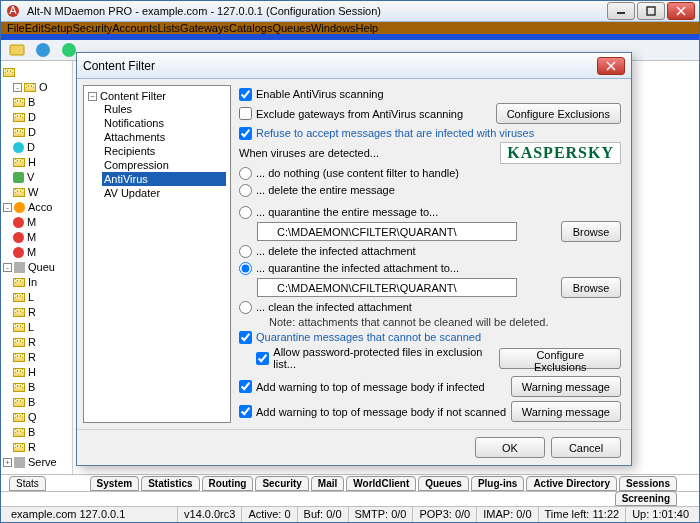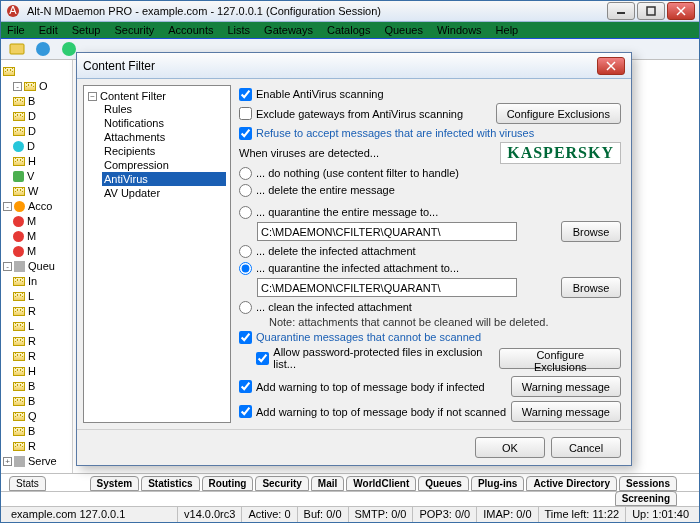--- a/index.html
+++ b/index.html
@@ -4,21 +4,21 @@
 <style>
 * { box-sizing: border-box; font-family: "Segoe UI", Tahoma, sans-serif; font-size: 11px; }
 body { margin: 0; padding: 0; background: #fff; width: 700px; height: 523px; overflow: hidden; position: relative; }
 .outer-window { width: 700px; height: 523px; border: 1px solid #3a6ea5; background: #f0f0f0; display: flex; flex-direction: column; }
 .titlebar { height: 26px; background: linear-gradient(to bottom, #f8f8f8, #dde8f5); display: flex; align-items: center; padding: 0 4px; border-bottom: 1px solid #9cb8d6; }
 .titlebar .app-icon { width: 16px; height: 16px; margin-right: 6px; display: inline-flex; align-items: center; justify-content: center; }
 .titlebar .title-text { flex: 1; color: #000; font-weight: 400; }
 .win-buttons { display: flex; gap: 2px; }
 .win-btn { width: 28px; height: 18px; border: 1px solid #8a8a8a; border-radius: 3px; display: flex; align-items: center; justify-content: center; background: linear-gradient(to bottom,#f5f5f5,#d8d8d8); cursor: pointer; }
 .win-btn.close { background: linear-gradient(to bottom,#f08080,#c0392b); border-color: #a03020; color:#fff; }
-.menubar { height: 20px; display: flex; align-items: center; padding: 0 6px; gap: 14px; background: #15803d; border-bottom: 1px solid #1d4ed8; }
+.menubar { height: 20px; display: flex; align-items: center; padding: 0 6px; background: #a16207; border-bottom: 6px solid #1d4ed8; }
 .menubar span { color: #000; cursor: pointer; }
 .toolbar { height: 26px; background: #eef2f7; border-bottom: 1px solid #c0c0c0; display: flex; align-items: center; padding: 0 6px; gap: 6px; }
 .tool-icon { width: 20px; height: 20px; display: flex; align-items:center; justify-content:center; }
 .main-area { flex: 1; position: relative; background: #fff; display: flex; }
 .left-tree { width: 72px; background: #fff; border-right: 1px solid #d0d0d0; padding: 4px 2px; overflow: hidden; }
 .tree-row { display: flex; align-items: center; height: 15px; white-space: nowrap; }
 .tree-row .sp { display:inline-block; }
 .tree-row .exp { width:9px; height:9px; border:1px solid #888; font-size:8px; line-height:7px; text-align:center; margin-right:2px; color:#555; cursor:pointer; }
 .tree-row .mail-ic { width:12px; height:9px; border:1px solid #c0a000; background:linear-gradient(to bottom,#fff8d0,#f0d060); margin-right:3px; position:relative; }
 .tree-row .mail-ic::before { content:''; position:absolute; top:0; left:0; right:0; height:4px; background:linear-gradient(to bottom right, transparent 48%, #c0a000 48%, #c0a000 52%, transparent 52%), linear-gradient(to bottom left, transparent 48%, #c0a000 48%, #c0a000 52%, transparent 52%); }
@@ -47,21 +47,21 @@
 .dialog .d-left .node { padding:1px 2px; margin-left:14px; cursor:pointer; }
 .dialog .d-left .root { margin-left:0; display:flex; align-items:center; }
 .dialog .d-left .root .exp { width:9px; height:9px; border:1px solid #888; font-size:8px; line-height:7px; text-align:center; margin-right:3px; color:#555; }
 .dialog .d-left .node.sel { background:#1a5fb4; color:#fff; }
 .dialog .d-right { flex:1; padding:6px 10px 6px 4px; }
 .dialog .row { display:flex; align-items:center; min-height:16px; margin:1px 0; }
 .dialog .row input[type=checkbox], .dialog .row input[type=radio] { margin:0 4px 0 0; }
 .dialog .row label { color:#000; }
 .dialog .row label.blue { color:#1a5fb4; }
 .dialog .row .indent { width:18px; }
-.dialog input[type=text] { height:19px; border:1px solid #888; padding:0 3px; font-size:11px; background:#fff; }
+.dialog input[type=text] { height:19px; border:1px solid #888; padding:0 19px; font-size:11px; background:#fff; }
 .dialog .btn { height:21px; border:1px solid #888; background:linear-gradient(to bottom,#fdfdfd,#e2e2e2); border-radius:3px; padding:0 10px; cursor:pointer; font-size:11px; min-width:60px; }
 .dialog .btn.big { min-width:110px; }
 .dialog .d-footer { height:36px; display:flex; align-items:center; justify-content:flex-end; padding:0 10px; gap:6px; border-top:1px solid #d0d0d0; }
 .dialog .note { font-size:11px; color:#333; margin-left:30px; }
 .kasp { font-family:Georgia,serif; font-size:16px; letter-spacing:1px; color:#006838; font-weight:600; border:1px solid #bbb; padding:1px 6px; background:#fff; }
 </style>
 </head>
 <body>
 
 <div class="outer-window">

